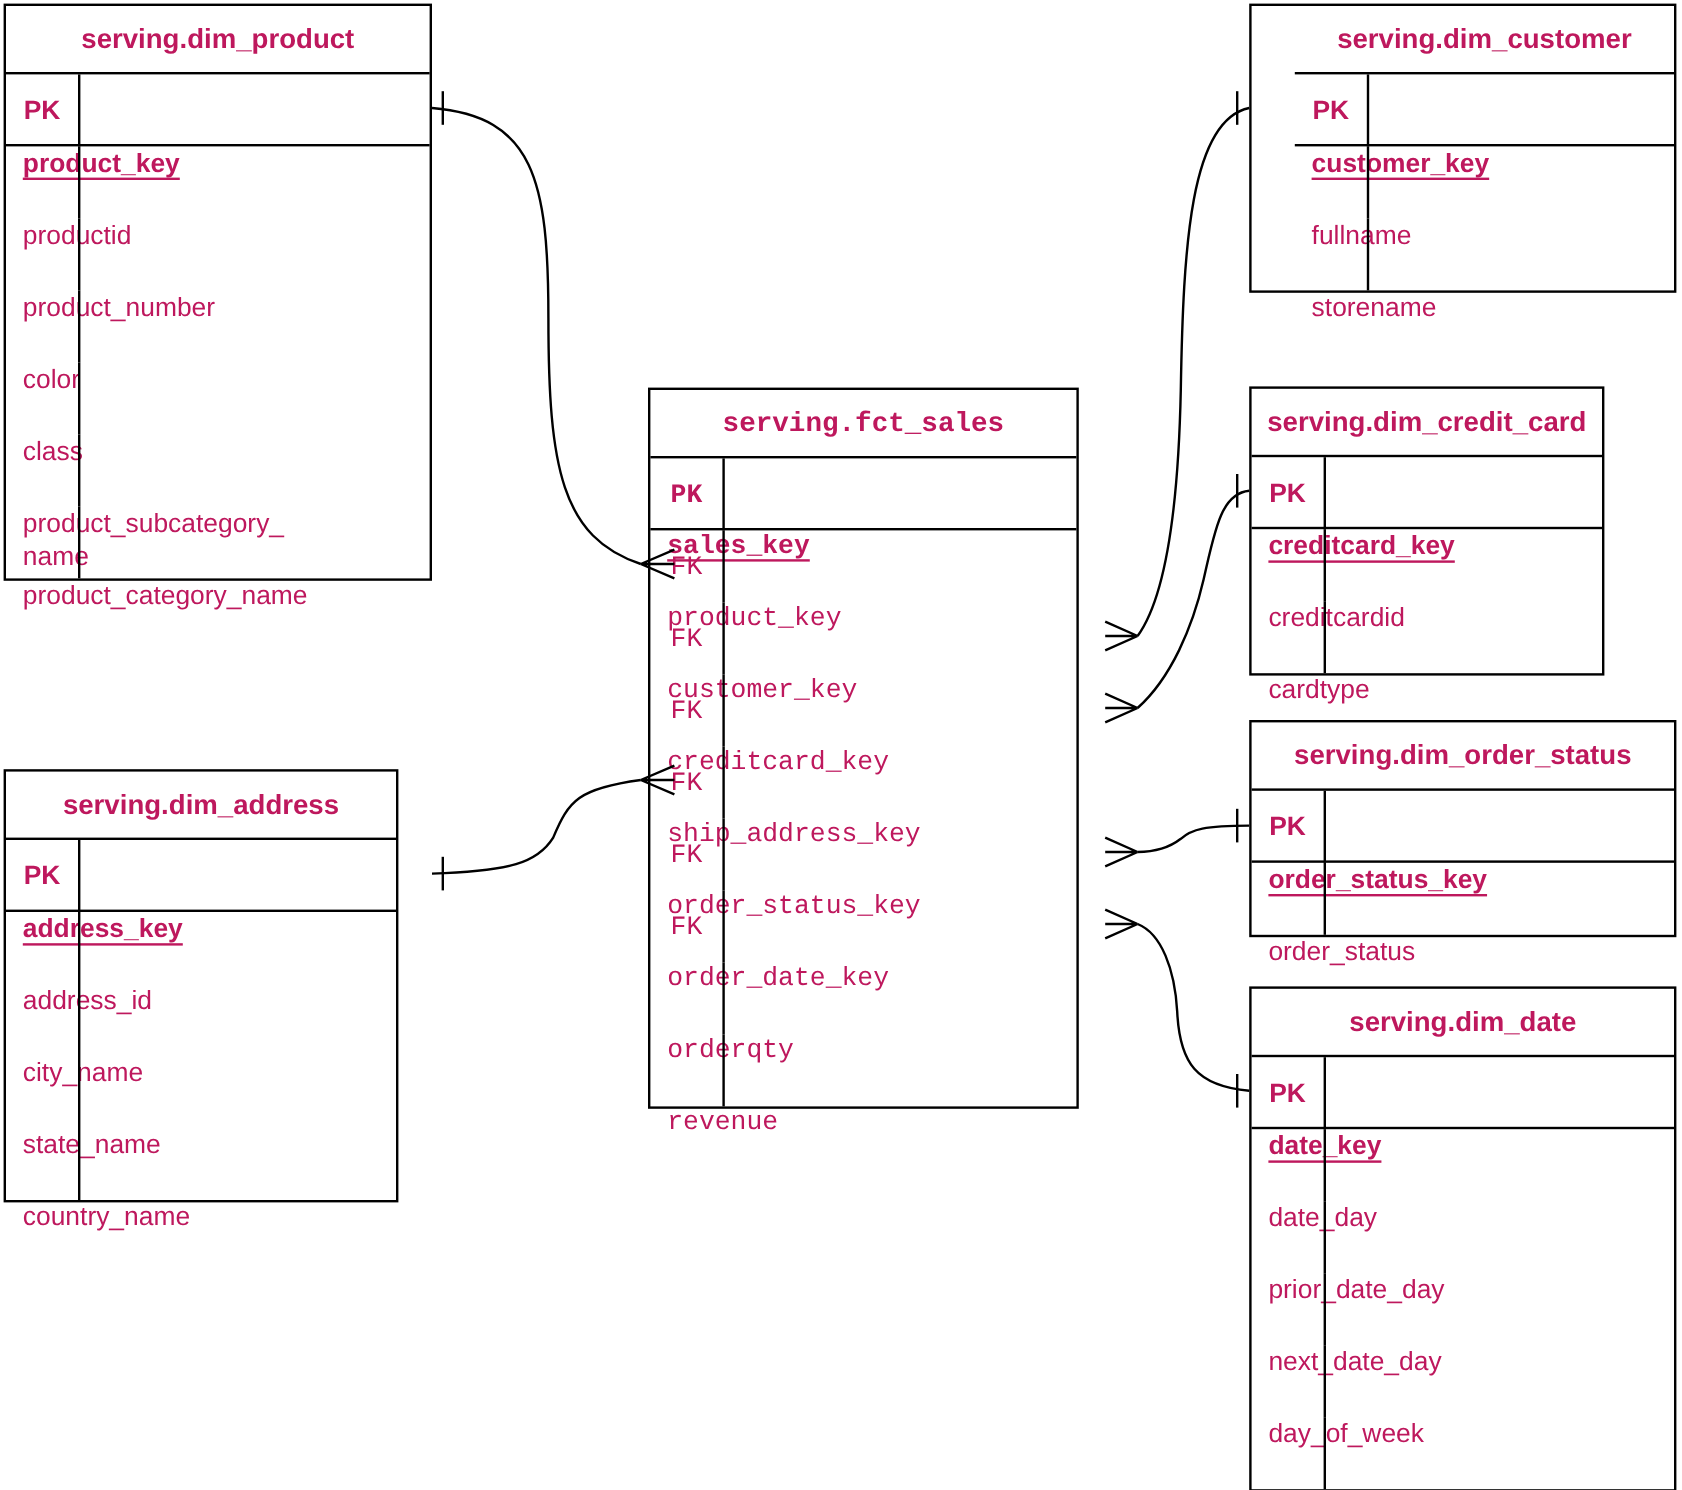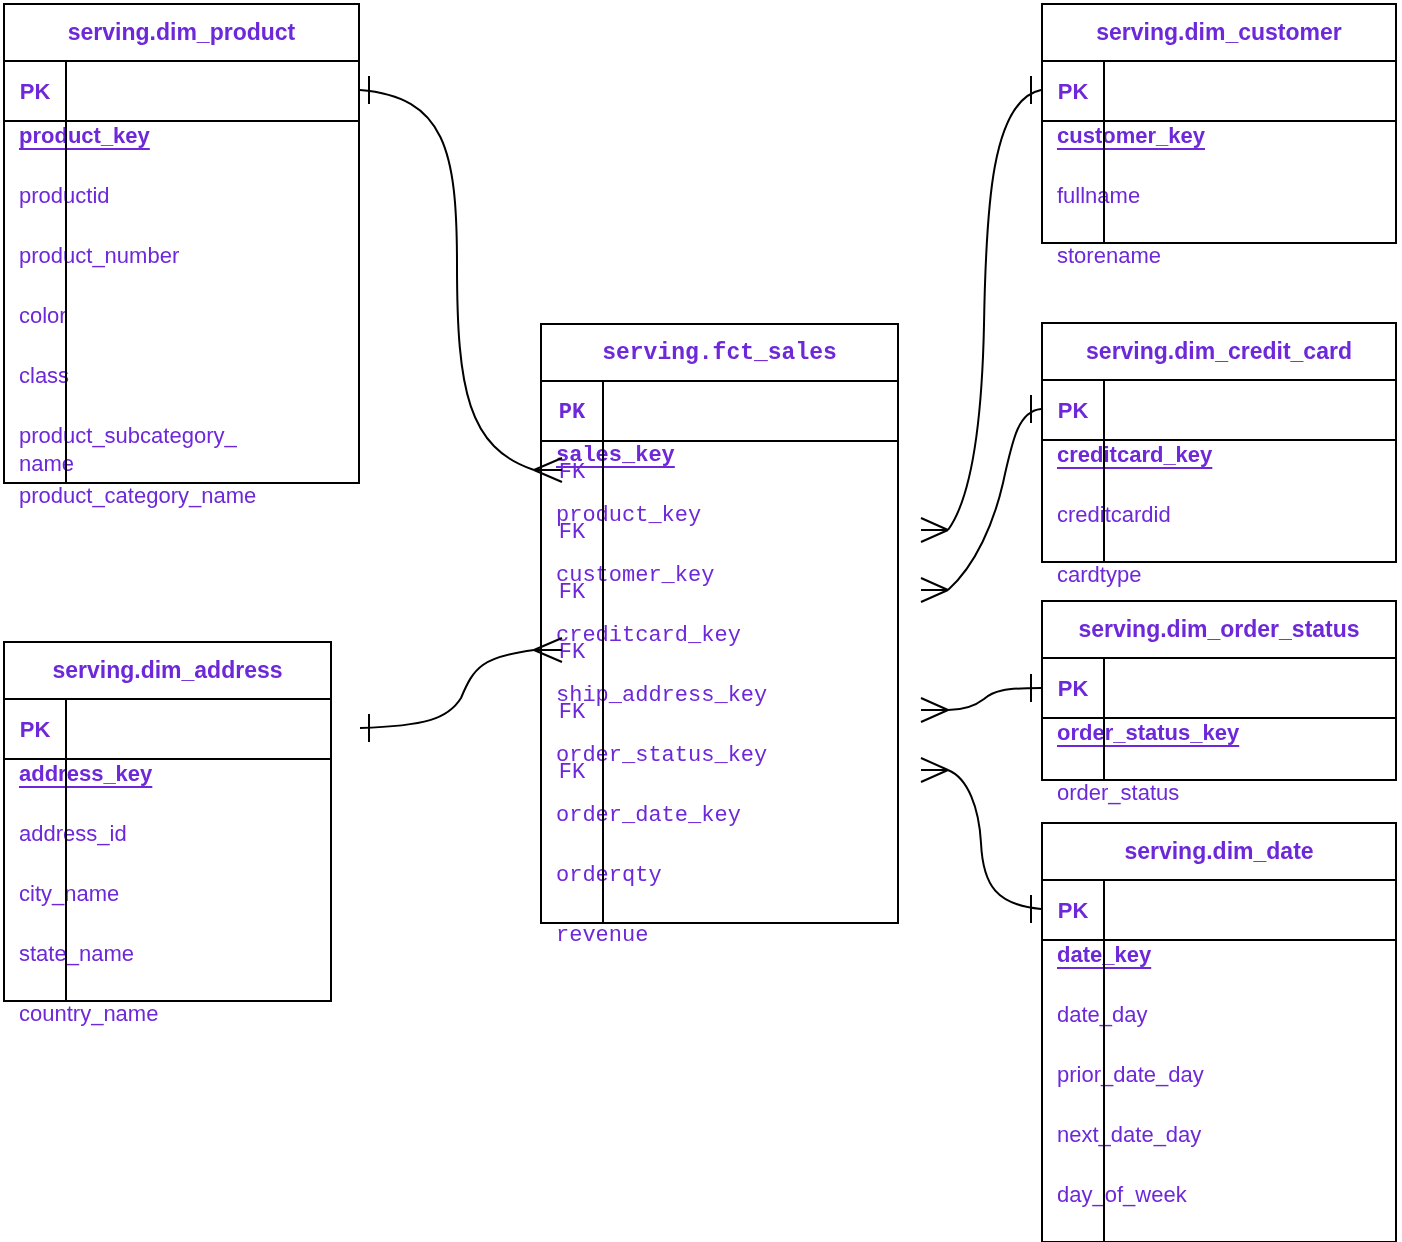--- a/index.html
+++ b/index.html
@@ -1,21 +1,21 @@
 <!DOCTYPE html>
 <html><head>
 <meta charset="utf-8">
 <style>
   html,body{margin:0;padding:0;background:#ffffff;}
   #canvas{
     position:relative;
     width:1402px;height:1242px;
     background:#ffffff;
     font-family:"Liberation Sans", sans-serif;
-    color:#6d28d9;
+    color:#be185d;
     overflow:hidden;
   }
   .tbl{
     position:absolute;
     background:#fff;
     border:2px solid #000;
     box-sizing:border-box;
   }
   .ttl{
     height:55px;
@@ -44,22 +44,22 @@
   .pkname{
     font-weight:bold;
     text-decoration:underline;
     text-decoration-thickness:2px;
     text-underline-offset:5px;
   }
   
   #t-product {left:3px;   top:3px;   width:357px;}
   #t-address {left:3px;   top:641px; width:329px;}
   #t-sales   {left:540px; top:323px; width:359px;font-family:Liberation Mono, monospace;}
-  #t-customer{left:1041px;top:3px;   width:356px;}
-  #t-credit  {left:1041px;top:322px; width:356px;}
+  #t-customer{left:1041px;top:3px;   width:356px;padding-left:36px;}
+  #t-credit  {left:1041px;top:322px; width:296px;}
   #t-status  {left:1041px;top:600px; width:356px;text-align:center;}
   #t-date    {left:1041px;top:822px; width:356px;}
   #rel-overlay{
     position:absolute;left:0;top:0;width:1402px;height:1242px;
     pointer-events:none;
   }
   #rel-overlay path{stroke:#000;stroke-width:2;fill:none;}
 </style>
 </head>
 <body>

